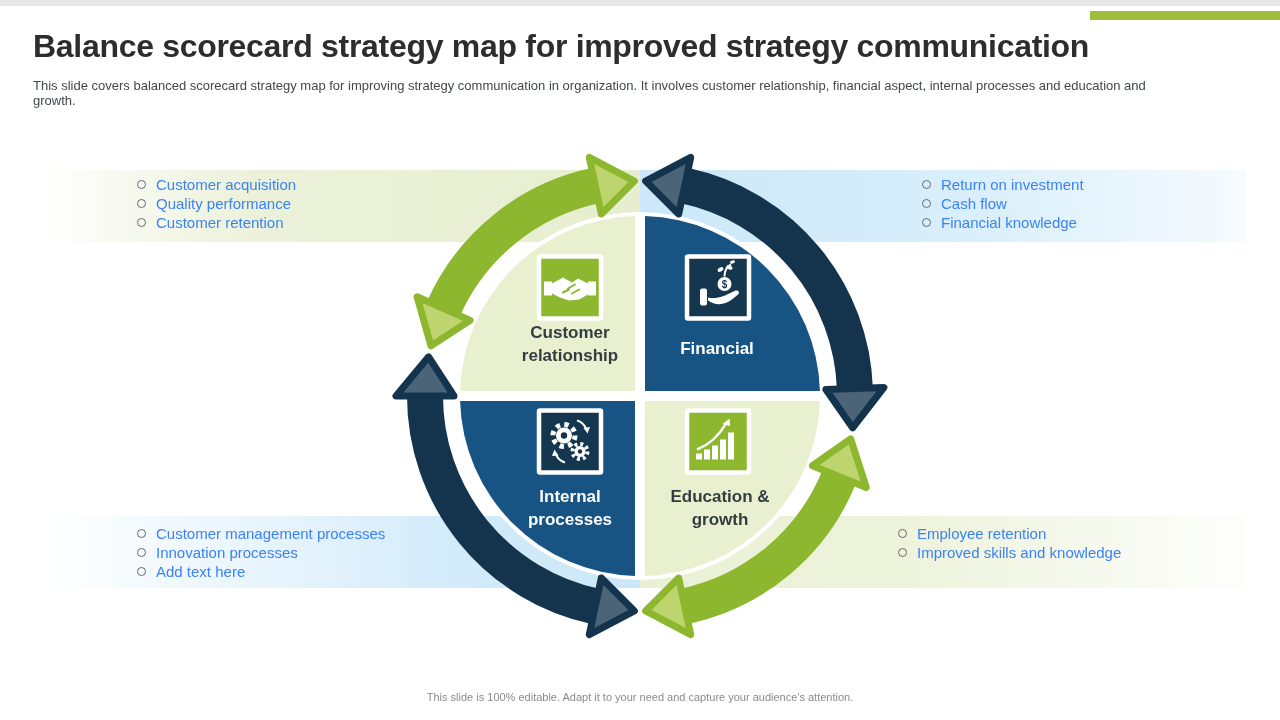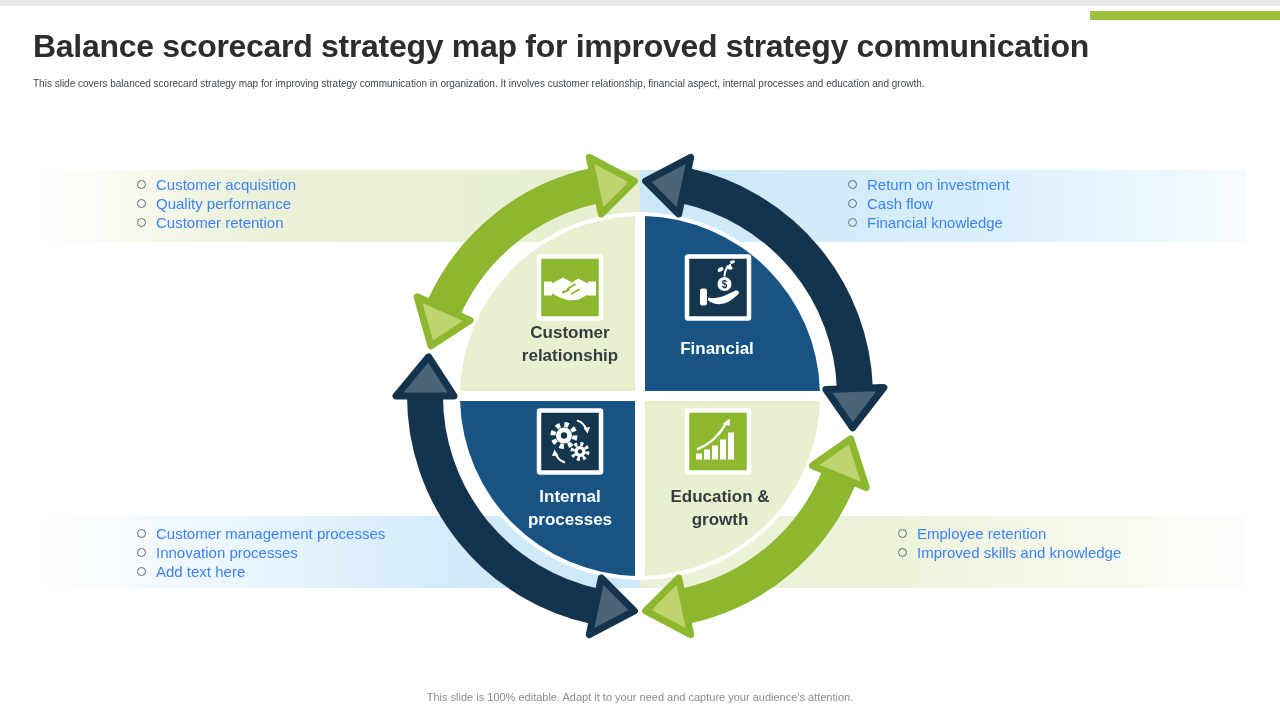--- a/index.html
+++ b/index.html
@@ -8,35 +8,35 @@
     background:#ffffff;overflow:hidden;
     font-family:"Liberation Sans","DejaVu Sans",sans-serif;
   }
   .accent-bar{position:absolute;left:1090px;top:5px;width:190px;height:9px;background:#9dbf3b;}
   .title{
     position:absolute;left:33px;top:22px;width:1180px;
     font-size:32px;font-weight:700;color:#2d2d2d;letter-spacing:-.3px;
   }
   .subtitle{
     position:absolute;left:33px;top:72px;width:1150px;
-    font-size:10px;color:#40484e;
+    font-size:13px;color:#40484e;
   }
   .band{position:absolute;height:72px;z-index:1;}
   .band-tl{left:40px;top:164px;width:600px;background:linear-gradient(90deg,#ffffff 0%,#ecf2da 35%,#e6eecf 100%);}
   .band-tr{left:640px;top:164px;width:606px;background:linear-gradient(90deg,#cbe7f8 0%,#d9effb 55%,#f6fbfe 100%);}
   .band-bl{left:40px;top:510px;width:600px;background:linear-gradient(90deg,#ffffff 0%,#d3ebfa 70%,#cbe7f8 100%);}
   .band-br{left:640px;top:510px;width:606px;background:linear-gradient(90deg,#e9f1d5 0%,#eef3dc 45%,#fdfefc 100%);}
   .bullet-list{position:absolute;z-index:2;list-style:none;margin:0;padding:0;}
   .bullet-list li{display:flex;align-items:center;height:19px;font-size:15px;color:#3b82f6;}
   .o-bullet{
     flex:0 0 auto;width:7px;height:7px;border:1.5px solid #626b72;border-radius:50%;
     margin-right:10px;background:transparent;
   }
   .list-tl{left:137px;top:169px;}
-  .list-tr{left:848px;top:169px;}
+  .list-tr{left:922px;top:169px;}
   .list-bl{left:137px;top:518px;}
   .list-br{left:898px;top:518px;}
   .diagram-svg{position:absolute;left:380px;top:130px;z-index:2;}
   .q-label{
     position:absolute;z-index:3;text-align:center;
     font-weight:700;font-size:17px;line-height:23px;color:#333e42;
   }
   .q-label.light{color:#ffffff;}
   .label-customer{left:507px;top:315px;width:126px;}
   .label-financial{left:647px;top:331px;width:140px;}

